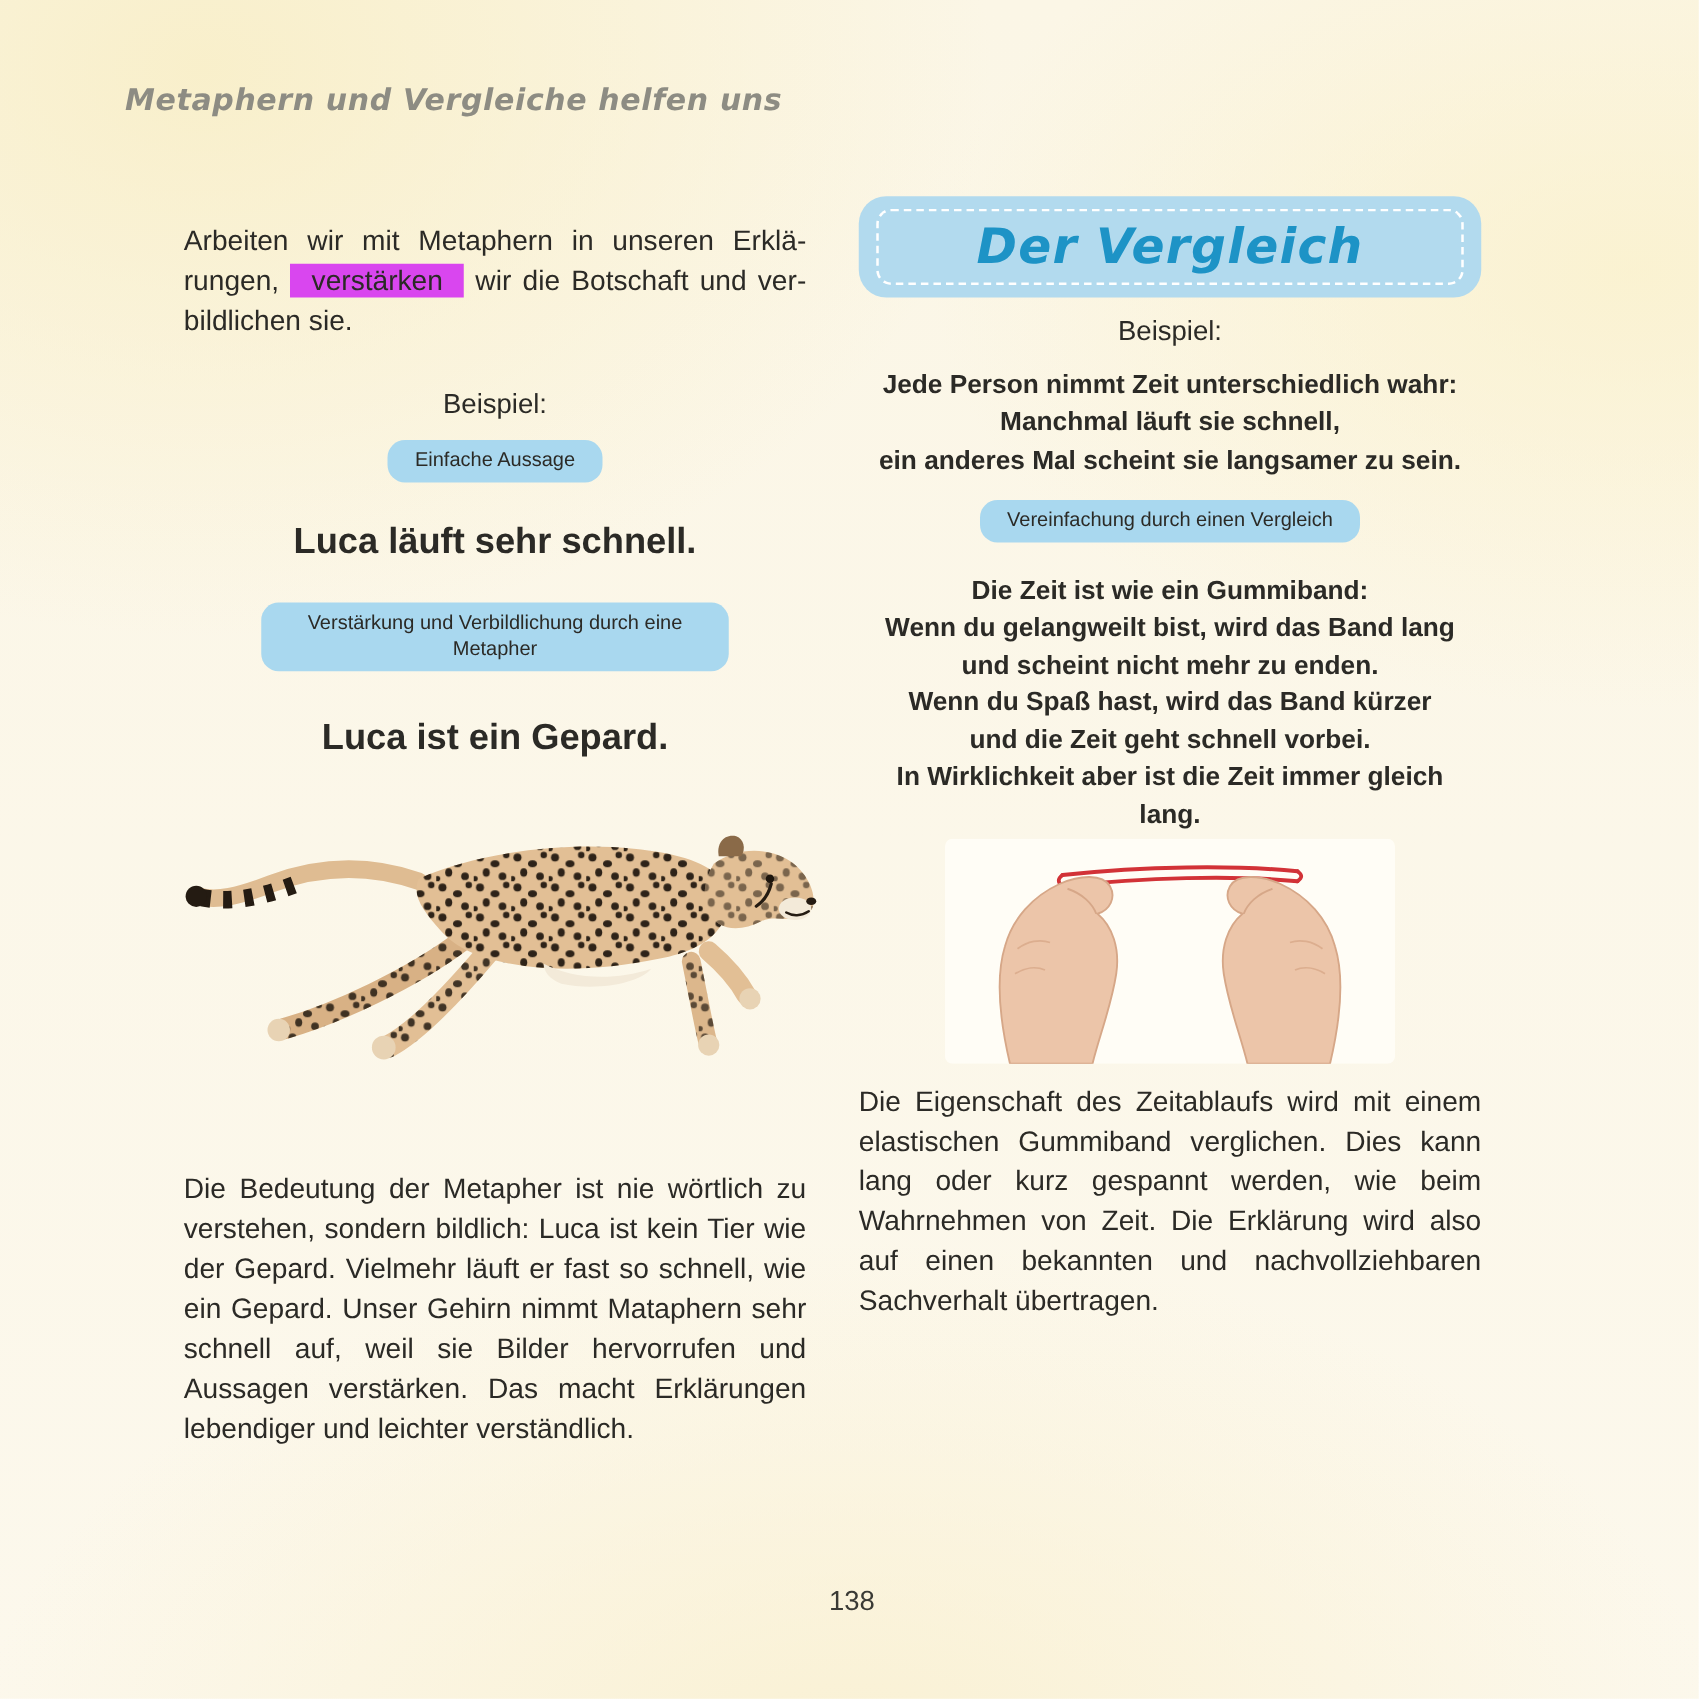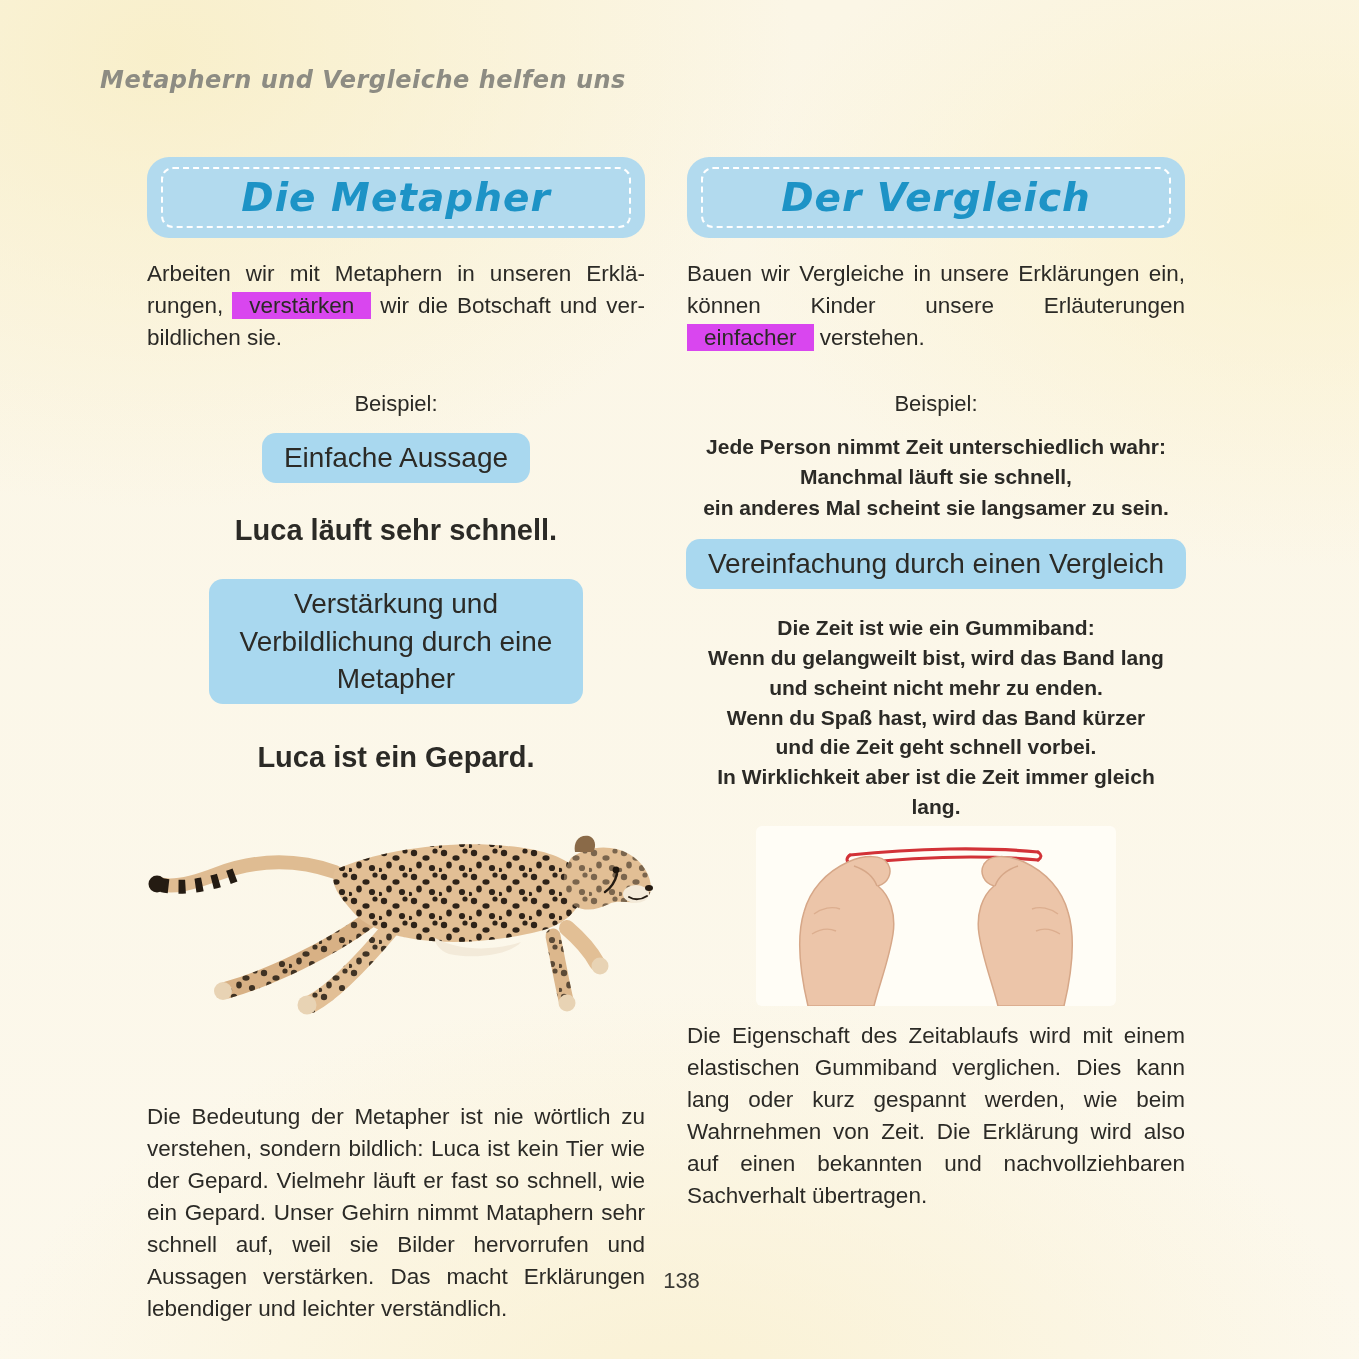--- a/index.html
+++ b/index.html
@@ -28,21 +28,21 @@
   .title-text{font-family:"DejaVu Sans",sans-serif;font-style:italic;font-weight:bold;
     font-size:39px;color:#1d93c6;letter-spacing:1px;}
 
   .intro{width:100%;margin-top:20px;font-size:22.5px;line-height:1.43;text-align:justify;
     hyphens:manual;-webkit-hyphens:manual;}
   .hl{background:#d946ef;font-weight:normal;padding:1px 17px;}
 
   .beispiel{margin-top:14px;font-size:22px;}
 
   .pill{margin-top:16px;background:#a9d8ef;border-radius:14px;padding:6px 22px;
-    font-size:28px;text-align:center;line-height:1.35;white-space:nowrap;}
+    font-size:16px;text-align:center;line-height:1.35;white-space:nowrap;}
   .pill.wrap{white-space:normal;max-width:330px;}
   .pill.stmt-gap{margin-top:28px;}
 
   .stmt{margin-top:26px;font-weight:bold;font-size:21px;text-align:center;
     white-space:pre-line;line-height:1.45;}
   .stmt.single{font-size:29px;}
 
   figure{margin:0;flex:none;}
   .cheetah-fig{margin-top:22px;}
   .hands-fig{margin-top:4px;}
@@ -53,24 +53,20 @@
 
   .page-number{position:absolute;left:4px;right:0;top:1268px;text-align:center;
     font-size:22px;color:#3a3a35;}
 </style>
 </head>
 <body>
 
 <div class="header-script">Metaphern und Vergleiche helfen uns</div>
 
 <div class="col left">
-  <div class="title-box">
-    <div class="title-dash"></div>
-    <div class="title-text">Die Metapher</div>
-  </div>
 
   <p class="intro"><span>Arbeiten wir mit Metaphern in unseren Erklä­rungen, </span><span class="hl">verstärken</span><span> wir die Botschaft und ver­bildlichen sie.</span></p>
 
   <div class="beispiel">Beispiel:</div>
 
   <div class="pill">Einfache Aussage</div>
 
   <div class="stmt single">Luca läuft sehr schnell.</div>
 
   <div class="pill wrap stmt-gap">Verstärkung und Verbildlichung durch eine Metapher</div>
@@ -125,21 +121,20 @@
 
   <p class="outro left-o">Die Bedeutung der Metapher ist nie wörtlich zu verstehen, sondern bildlich: Luca ist kein Tier wie der Gepard. Vielmehr läuft er fast so schnell, wie ein Gepard. Unser Gehirn nimmt Mataphern sehr schnell auf, weil sie Bilder hervorrufen und Aussagen verstärken. Das macht Erklärungen lebendiger und leichter verständlich.</p>
 </div>
 
 <div class="col right">
   <div class="title-box">
     <div class="title-dash"></div>
     <div class="title-text">Der Vergleich</div>
   </div>
 
-  <p class="intro"><span>Bauen wir Vergleiche in unsere Erklärungen ein, können Kinder unsere Erläuterungen </span><span class="hl">einfacher</span><span> verstehen.</span></p>
 
   <div class="beispiel">Beispiel:</div>
 
 
   <div class="stmt" style="margin-top:15px">Jede Person nimmt Zeit unterschiedlich wahr:
 Manchmal läuft sie schnell,
 ein anderes Mal scheint sie langsamer zu sein.</div>
 
   <div class="pill">Vereinfachung durch einen Vergleich</div>
 

